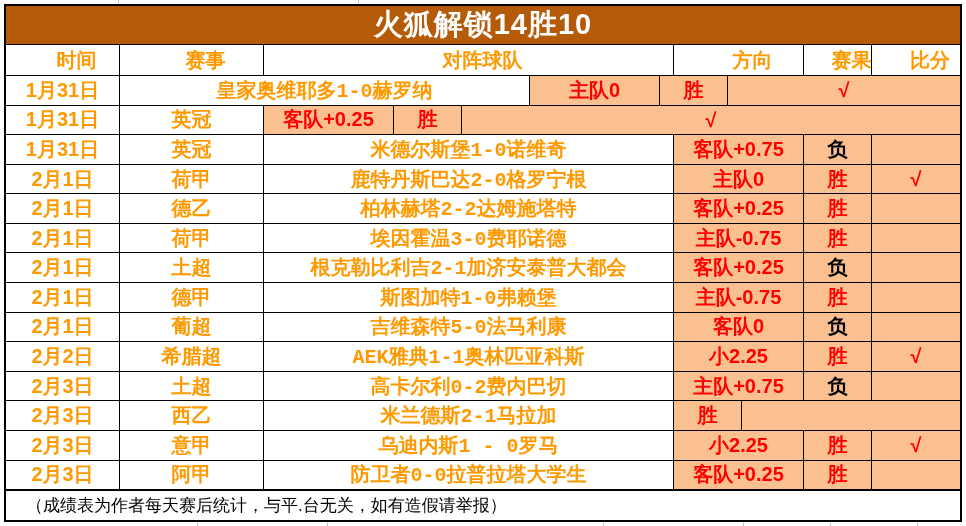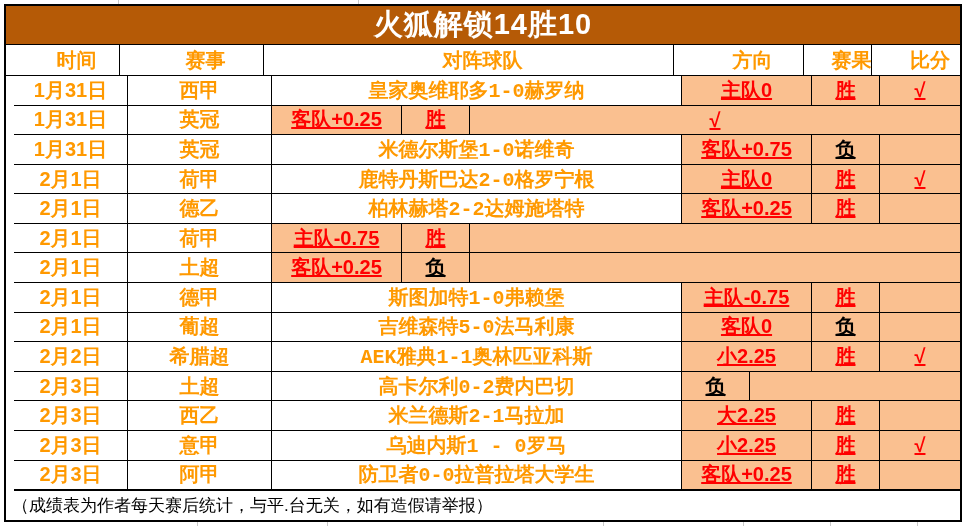--- a/index.html
+++ b/index.html
@@ -30,30 +30,30 @@
   }
   .cell:last-child{border-right:none;}
   .col-time{width:114px;}
   .col-league{width:144px;text-align:center;}
   .col-match{width:410px;font-family:Liberation Mono, monospace;}
   .col-dir{width:130px;}
   .col-result{width:68px;}
   .col-score{flex:1;text-align:right;}
   .header-row .cell{color:var(--accent);font-weight:bold;font-size:20px;padding-left:28px;}
   .table-body{flex:1;display:flex;flex-direction:column;}
-  .table-row{flex:1;display:flex;border-bottom:1px solid #000;margin-left:8px;}
+  .table-row{flex:1;display:flex;border-bottom:1px solid #000;}
   .table-row:last-child{border-bottom:2px solid #000;}
   .table-row .cell{font-size:20px;font-weight:bold;}
   .c-orange{color:var(--accent);}
-  .c-bet{background:var(--peach);color:var(--red);text-decoration:underline;}
+  .c-bet{background:var(--peach);color:var(--red);}
   .c-bet.loss{color:var(--black);}
   .check-mark{font-size:22px;line-height:1;}
   .footer-row{
     height:29px;display:flex;align-items:center;
-    padding-left:6px;font-size:17px;color:#000;background:#fff;
+    padding-left:20px;font-size:17px;color:#000;background:#fff;
   }
 </style>
 </head>
 <body>
 
 <div class="screen">
 
   <div class="gridline-tick" style="left:118px;top:0;height:4px;"></div>
   <div class="gridline-tick" style="left:358px;top:0;height:4px;"></div>
   <div class="gridline-tick" style="left:197px;top:522px;height:4px;"></div>
@@ -74,21 +74,20 @@
       <div class="cell col-league">赛事</div>
       <div class="cell col-match">对阵球队</div>
       <div class="cell col-dir">方向</div>
       <div class="cell col-result">赛果</div>
       <div class="cell col-score">比分</div>
     </div>
 
     <div class="table-body">
   <div class="table-row">
     <div class="cell col-time c-orange">1月31日</div>
-    <div class="cell col-league c-orange">西甲</div>
     <div class="cell col-match c-orange">皇家奥维耶多1-0赫罗纳</div>
     <div class="cell col-dir c-bet">主队0</div>
     <div class="cell col-result c-bet">胜</div>
     <div class="cell col-score c-bet check-mark">√</div>
   </div>
 
   <div class="table-row">
     <div class="cell col-time c-orange">1月31日</div>
     <div class="cell col-league c-orange">英冠</div>
     <div class="cell col-dir c-bet">客队+0.25</div>
@@ -119,28 +118,30 @@
     <div class="cell col-league c-orange">德乙</div>
     <div class="cell col-match c-orange">柏林赫塔2-2达姆施塔特</div>
     <div class="cell col-dir c-bet">客队+0.25</div>
     <div class="cell col-result c-bet">胜</div>
     <div class="cell col-score c-bet check-mark"></div>
   </div>
 
   <div class="table-row">
     <div class="cell col-time c-orange">2月1日</div>
     <div class="cell col-league c-orange">荷甲</div>
+    <div class="cell col-match c-orange">埃因霍温3-0费耶诺德</div>
     <div class="cell col-dir c-bet">主队-0.75</div>
     <div class="cell col-result c-bet">胜</div>
     <div class="cell col-score c-bet check-mark"></div>
   </div>
 
   <div class="table-row">
     <div class="cell col-time c-orange">2月1日</div>
     <div class="cell col-league c-orange">土超</div>
+    <div class="cell col-match c-orange">根克勒比利吉2-1加济安泰普大都会</div>
     <div class="cell col-dir c-bet">客队+0.25</div>
     <div class="cell col-result c-bet loss">负</div>
     <div class="cell col-score c-bet check-mark"></div>
   </div>
 
   <div class="table-row">
     <div class="cell col-time c-orange">2月1日</div>
     <div class="cell col-league c-orange">德甲</div>
     <div class="cell col-match c-orange">斯图加特1-0弗赖堡</div>
     <div class="cell col-dir c-bet">主队-0.75</div>
@@ -163,29 +164,29 @@
     <div class="cell col-match c-orange">AEK雅典1-1奥林匹亚科斯</div>
     <div class="cell col-dir c-bet">小2.25</div>
     <div class="cell col-result c-bet">胜</div>
     <div class="cell col-score c-bet check-mark">√</div>
   </div>
 
   <div class="table-row">
     <div class="cell col-time c-orange">2月3日</div>
     <div class="cell col-league c-orange">土超</div>
     <div class="cell col-match c-orange">高卡尔利0-2费内巴切</div>
+    <div class="cell col-dir c-bet">主队+0.75</div>
     <div class="cell col-result c-bet loss">负</div>
     <div class="cell col-score c-bet check-mark"></div>
   </div>
 
   <div class="table-row">
     <div class="cell col-time c-orange">2月3日</div>
     <div class="cell col-league c-orange">西乙</div>
     <div class="cell col-match c-orange">米兰德斯2-1马拉加</div>
-    <div class="cell col-dir c-bet">大2.25</div>
     <div class="cell col-result c-bet">胜</div>
     <div class="cell col-score c-bet check-mark"></div>
   </div>
 
   <div class="table-row">
     <div class="cell col-time c-orange">2月3日</div>
     <div class="cell col-league c-orange">意甲</div>
     <div class="cell col-match c-orange">乌迪内斯1 - 0罗马</div>
     <div class="cell col-dir c-bet">小2.25</div>
     <div class="cell col-result c-bet">胜</div>

